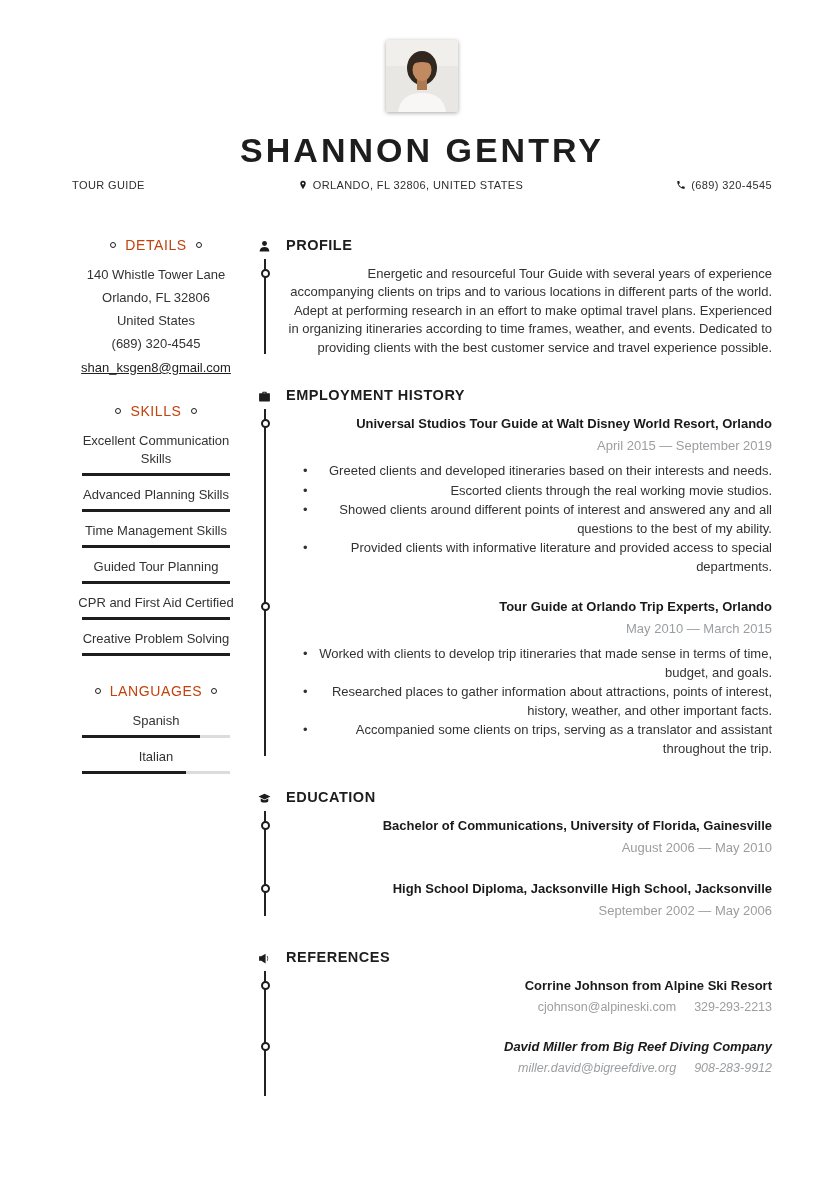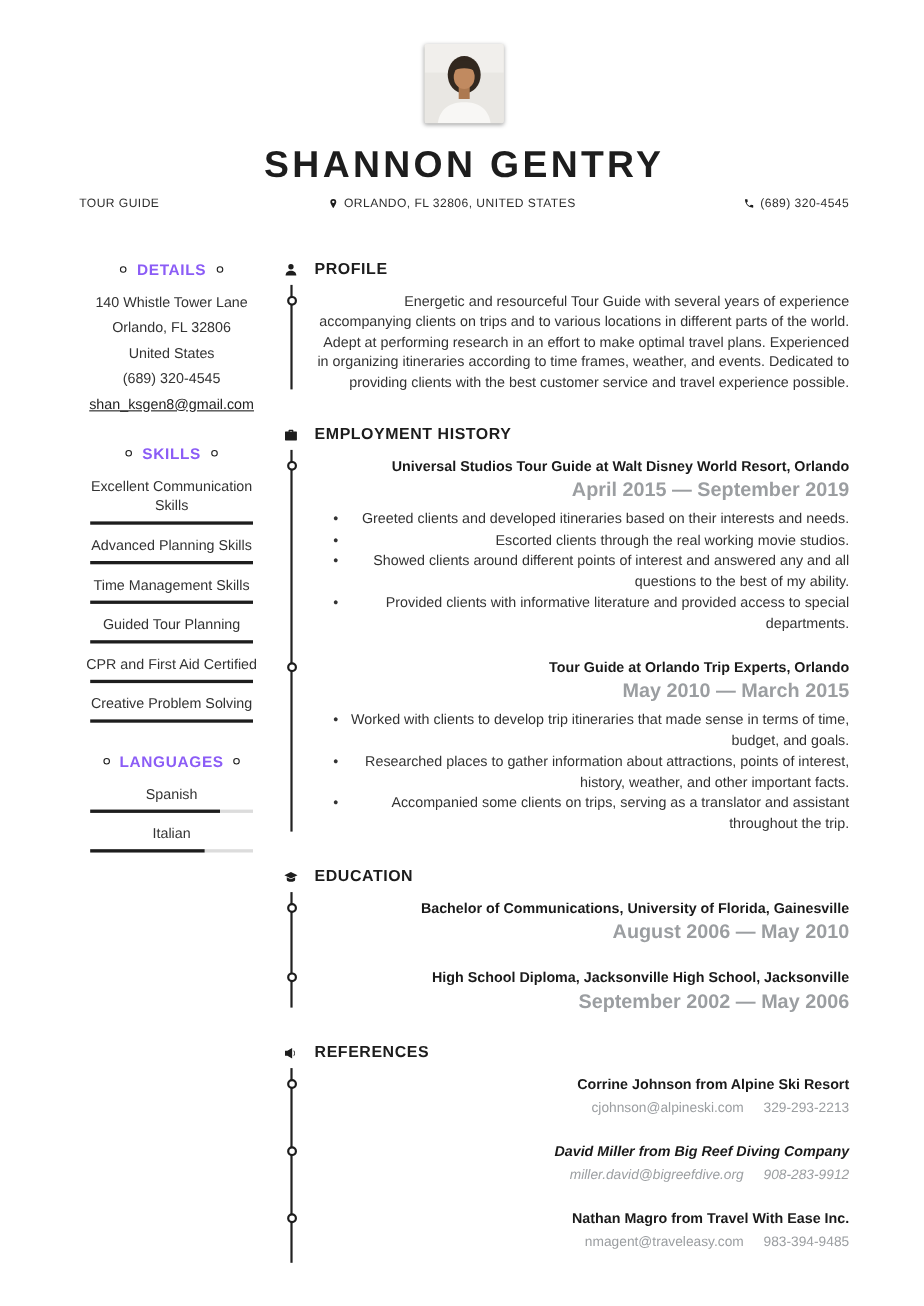--- a/index.html
+++ b/index.html
@@ -16,21 +16,21 @@
   .c-icon{display:inline-flex;width:10px;height:12px;color:#1d1d1d;}
   .c-icon svg{width:10px;height:12px;fill:currentColor;}
 
   
   .columns{display:flex;margin-top:46px;}
   .sidebar{flex:0 0 168px;margin-right:18px;text-align:center;}
   .main{flex:1;min-width:0;}
 
   
   .side-section{margin-bottom:27px;}
-  .side-title{display:flex;align-items:center;justify-content:center;gap:9px;margin:0 0 13px;font-size:14px;font-weight:700;letter-spacing:.6px;color:#8b5cf6;text-transform:uppercase;text-align:center;}
+  .side-title{display:flex;align-items:center;justify-content:center;gap:9px;margin:0 0 13px;font-size:14px;font-weight:400;letter-spacing:.6px;color:#c2410c;text-transform:uppercase;text-align:center;}
   .deco-dot{width:4px;height:4px;border:1px solid #1d1d1d;border-radius:50%;display:inline-block;}
   .detail-line{margin:0 0 5px;font-size:13px;line-height:18px;color:#333;}
   .email-link{display:inline-block;margin-top:2px;font-size:13px;color:#222;text-decoration:underline;}
   .skill{margin-bottom:10px;}
   .skill-label{font-size:13px;line-height:18px;color:#333;margin-bottom:5px;}
   .skill-bar{width:148px;height:3px;margin:0 auto;background:#dcdcdc;}
   .skill-fill{display:block;height:100%;background:#1d1d1d;}
 
   
   .m-section{display:flex;margin-bottom:30px;}
@@ -38,21 +38,21 @@
   .s-icon{position:absolute;left:0;top:2px;width:13px;height:13px;color:#1d1d1d;}
   .s-icon svg{width:13px;height:13px;fill:currentColor;}
   .tline{position:absolute;left:6px;top:22px;bottom:3px;width:2px;background:#222;}
   .s-body{flex:1;min-width:0;}
   .s-title{margin:0 0 11px;font-size:14.5px;font-weight:700;letter-spacing:.5px;color:#1d1d1d;text-transform:uppercase;line-height:17px;}
   .entry{position:relative;margin-bottom:22px;text-align:right;}
   .entry:last-child{margin-bottom:0;}
   .dot{position:absolute;left:-25px;top:4px;width:5px;height:5px;border:2px solid #1d1d1d;border-radius:50%;background:#fff;z-index:1;}
   .profile-text{margin:0;font-size:13px;line-height:18.5px;color:#333;}
   .entry-title{font-size:13px;font-weight:700;color:#1a1a1a;line-height:18px;margin:0 0 4px;}
-  .entry-dates{font-size:18px;color:#9b9ea1;line-height:17px;margin:0;font-weight:bold;}
+  .entry-dates{font-size:13px;color:#9b9ea1;line-height:17px;margin:0;}
   .bullets{list-style:none;margin:8px 0 0;padding:0 0 0 30px;}
   .bullets li{position:relative;font-size:13px;line-height:18.5px;color:#333;margin:0 0 1px;}
   .bullets li::before{content:"\2022";position:absolute;left:-13px;top:0;color:#333;}
   .ref-contact{margin-top:3px;font-size:12.5px;color:#9b9ea1;line-height:17px;}
   .ref-email{margin-right:18px;}
 </style>
 </head>
 <body>
 
 <div class="page">
@@ -280,25 +280,18 @@
           </div>
 
           <div class="entry" style="margin-bottom:22px;font-style:italic;">
             <span class="dot"></span>
             <h4 class="entry-title">David Miller from Big Reef Diving Company</h4>
             <p class="ref-contact">
               <span class="ref-email">miller.david@bigreefdive.org</span><span>908-283-9912</span>
             </p>
           </div>
 
-          <div class="entry">
-            <span class="dot"></span>
-            <h4 class="entry-title">Nathan Magro from Travel With Ease Inc.</h4>
-            <p class="ref-contact">
-              <span class="ref-email">nmagent@traveleasy.com</span><span>983-394-9485</span>
-            </p>
-          </div>
         </div>
       </section>
 
     </main>
   </div>
 </div>
 
 </body></html>

